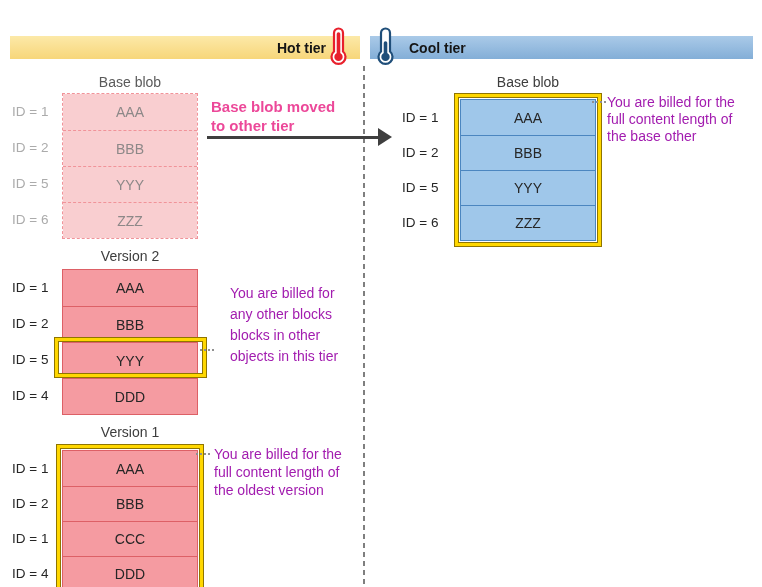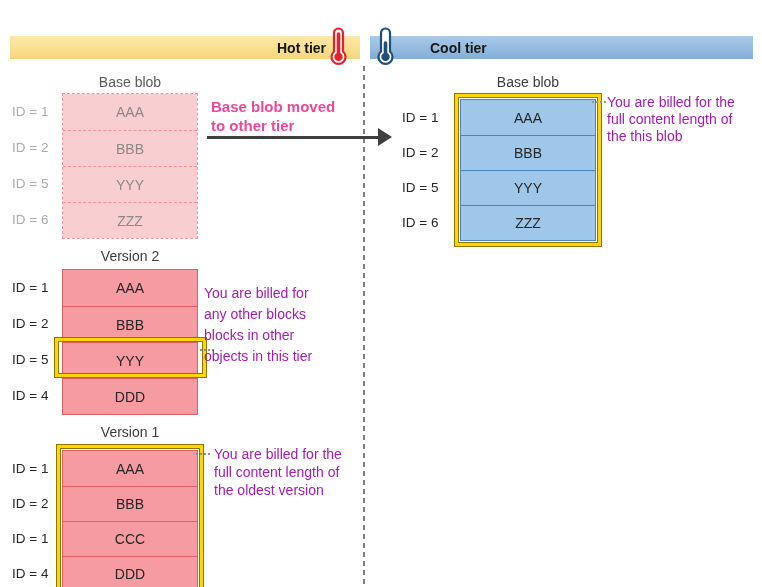--- a/index.html
+++ b/index.html
@@ -4,21 +4,21 @@
 <style>
   html,body { margin:0; padding:0; background:#fff; }
   .canvas {
     position:relative; width:762px; height:587px; background:#ffffff;
     font-family:"Liberation Sans", sans-serif; color:#262626; overflow:hidden;margin-top:24px;
   }
   
   .bar { position:absolute; top:12px; height:23px; display:flex; align-items:center; box-sizing:border-box; }
   .hot-bar  { left:10px;  width:350px; justify-content:flex-end; padding-right:34px;
               background:linear-gradient(180deg,#FCE9A8 0%,#F7D67A 100%); }
-  .cool-bar { left:370px; width:383px; padding-left:60px;
+  .cool-bar { left:370px; width:383px; padding-left:39px;
               background:linear-gradient(180deg,#AACAE8 0%,#83AED7 100%); }
   .bar-label { font-weight:bold; font-size:14px; color:#151515; }
   .thermo { position:absolute; top:2px; width:17px; height:41px; }
   .thermo.hot  { left:330px; }
   .thermo.cool { left:377px; }
   
   .separator { position:absolute; left:363px; top:42px; width:2px; height:545px;
     background:repeating-linear-gradient(180deg,#7F7F7F 0 5px, transparent 5px 9px); }
   
   .blob-title { position:absolute; font-size:14px; line-height:17px; text-align:center; color:#3D3D3D; }
@@ -46,21 +46,21 @@
   
   .gold-frame { position:absolute; border:3px solid #FFD700; outline:1px solid #8F7500;
     box-shadow:inset 0 0 0 1px #8F7500; background:#fff; padding:2px; }
   .gold-overlay { position:absolute; left:55px; top:314px; width:151px; height:39px;
     border:3px solid #FFD700; outline:1px solid #8F7500; box-shadow:inset 0 0 0 1px #8F7500;
     box-sizing:border-box; background:transparent; }
   
   .note { position:absolute; font-size:14px; color:#a21caf; }
   .note span { display:block; }
   .move-note { left:211px; top:73px; font-size:15px; font-weight:bold; line-height:19px; color:#ec4899; }
-  .v2-note  { left:204px; top:259px; line-height:21px; }
+  .v2-note  { left:230px; top:259px; line-height:21px; }
   .v1-note  { left:214px; top:421px; line-height:18px; }
   .cool-note{ left:607px; top:70px;  line-height:17px; }
   .dots { position:absolute; width:14px; height:0; border-top:2px dotted #909090; }
   .dots.v2   { left:200px; top:325px; }
   .dots.v1   { left:196px; top:429px; }
   .dots.cool { left:592px; top:77px; }
   
   .arrow-shaft { position:absolute; left:207px; top:112px; width:172px; height:3px; background:#3F3F3F; }
   .arrow-head  { position:absolute; left:378px; top:104px; width:0; height:0;
     border-top:9px solid transparent; border-bottom:9px solid transparent; border-left:14px solid #3F3F3F; }
@@ -167,16 +167,16 @@
       <div class="cell">AAA</div>
       <div class="cell">BBB</div>
       <div class="cell">YYY</div>
       <div class="cell">ZZZ</div>
     </div>
   </div>
   <div class="dots cool"></div>
   <div class="note cool-note">
     <span>You are billed for the</span>
     <span>full content length of</span>
-    <span>the this blob</span>
+    <span>the base other</span>
   </div>
 
 </div>
 
 </body></html>

